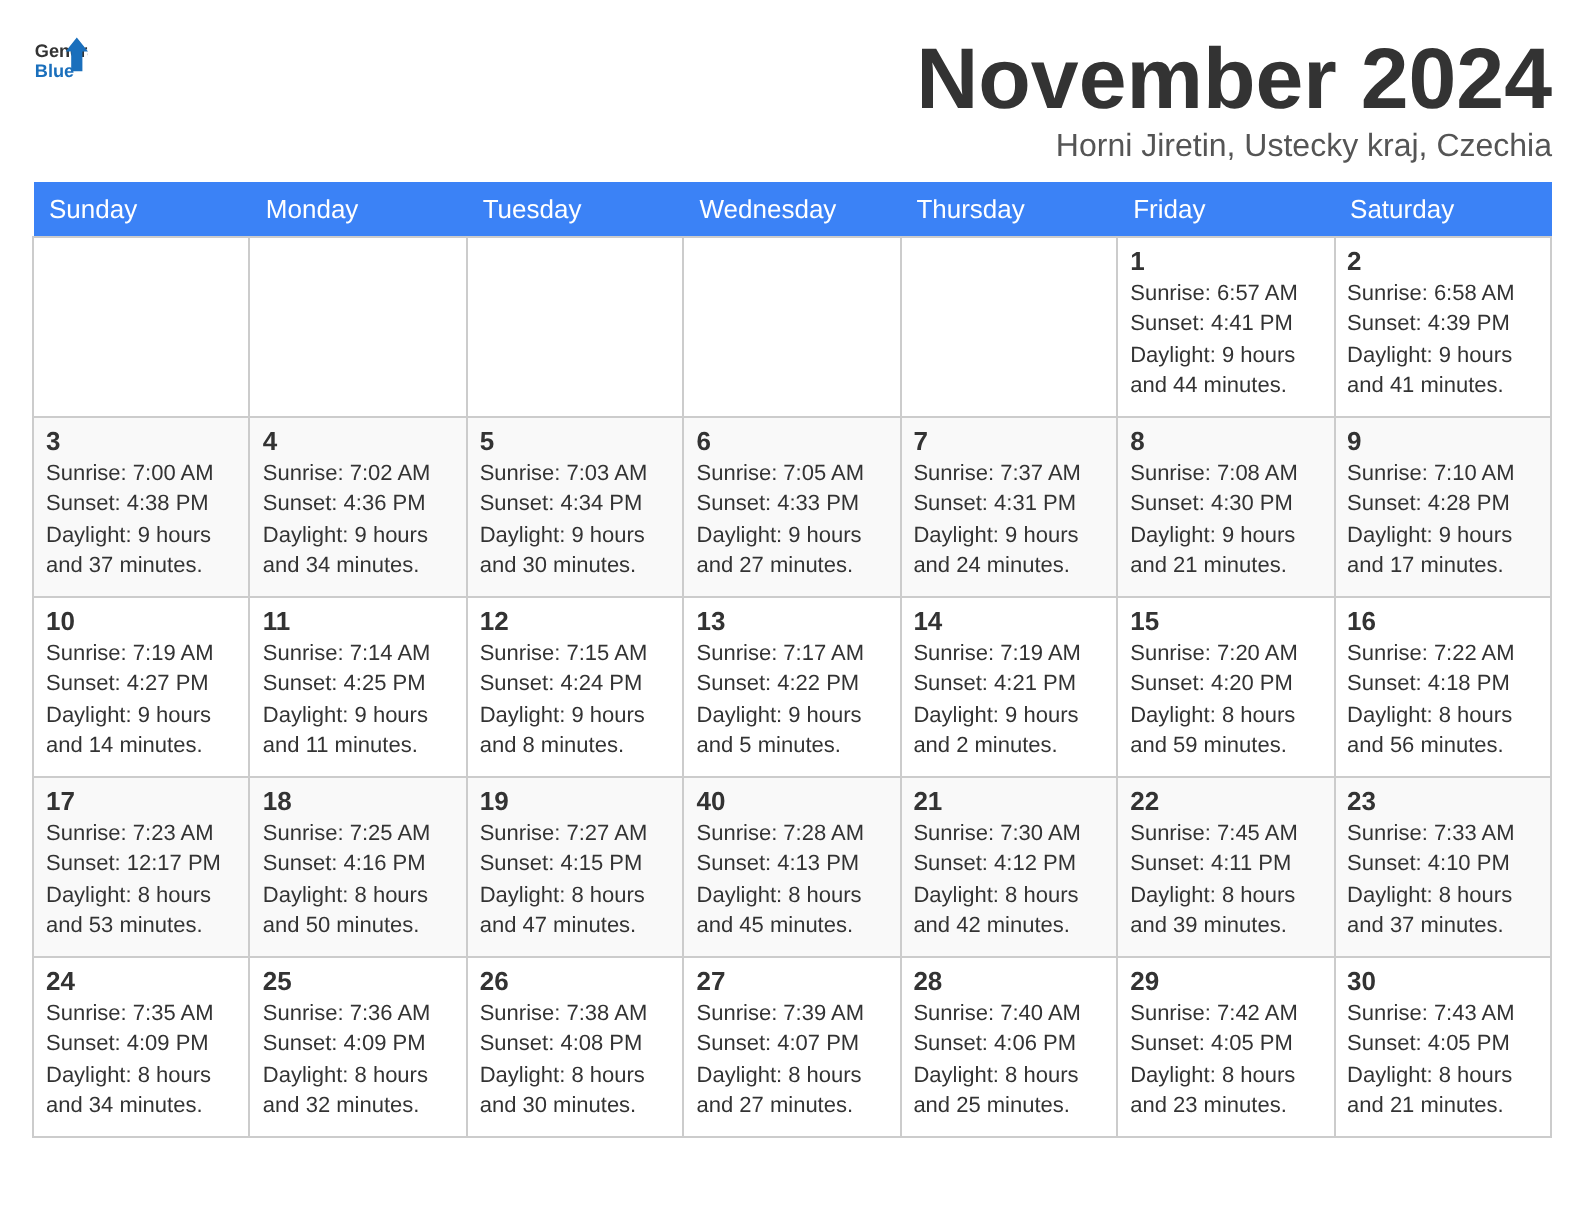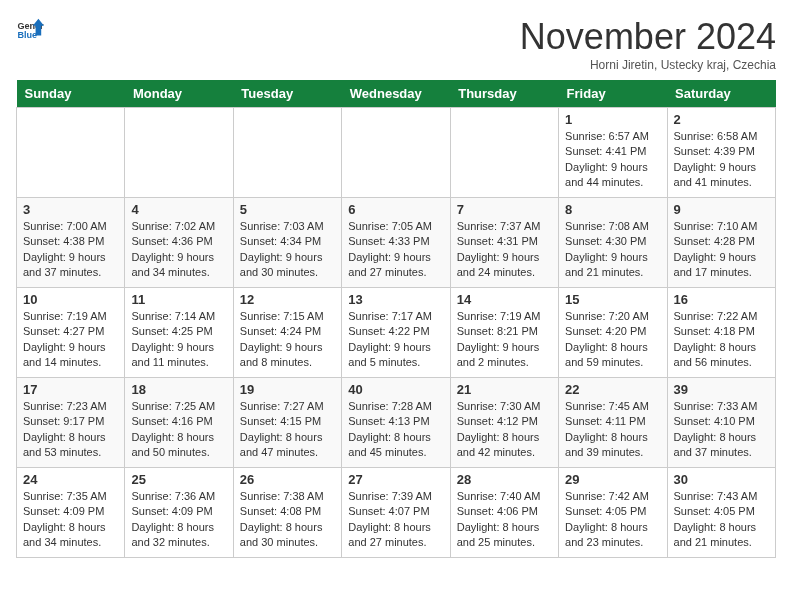--- a/index.html
+++ b/index.html
@@ -22,40 +22,40 @@
       gap: 4px;
     }
     .logo-icon {
       width: 28px;
       height: 28px;
     }
     .title-section {
       text-align: right;
     }
     .calendar-title {
-      font-size: 36px;
-      font-weight: normal;
+      font-size: 43px;
+      font-weight: bold;
       color: #333;
     }
     .calendar-subtitle {
-      font-size: 12px;
+      font-size: 16px;
       color: #555;
     }
     .calendar-table {
       width: 100%;
       border-collapse: collapse;
       table-layout: fixed;
     }
     .calendar-table th {
-      background-color: #15803d;
+      background-color: #3b82f6;
       color: #fff;
       text-align: left;
       padding: 6px 8px;
       font-size: 13px;
-      font-weight: bold;
+      font-weight: normal;
     }
     .calendar-table td {
       border: 1px solid #ccc;
       vertical-align: top;
       padding: 4px 6px;
       height: 90px;
       font-size: 11px;
       color: #333;
       background: #fff;
     }
@@ -192,41 +192,41 @@
         </td>
         <td>
           <span class="day-number">13</span>
           <div class="day-info">Sunrise: 7:17 AM
 Sunset: 4:22 PM
 Daylight: 9 hours and 5 minutes.</div>
         </td>
         <td>
           <span class="day-number">14</span>
           <div class="day-info">Sunrise: 7:19 AM
-Sunset: 8:21 PM
+Sunset: 4:21 PM
 Daylight: 9 hours and 2 minutes.</div>
         </td>
         <td>
           <span class="day-number">15</span>
           <div class="day-info">Sunrise: 7:20 AM
 Sunset: 4:20 PM
 Daylight: 8 hours and 59 minutes.</div>
         </td>
         <td>
           <span class="day-number">16</span>
           <div class="day-info">Sunrise: 7:22 AM
 Sunset: 4:18 PM
 Daylight: 8 hours and 56 minutes.</div>
         </td>
       </tr>
       <tr>
         <td>
           <span class="day-number">17</span>
           <div class="day-info">Sunrise: 7:23 AM
-Sunset: 9:17 PM
+Sunset: 12:17 PM
 Daylight: 8 hours and 53 minutes.</div>
         </td>
         <td>
           <span class="day-number">18</span>
           <div class="day-info">Sunrise: 7:25 AM
 Sunset: 4:16 PM
 Daylight: 8 hours and 50 minutes.</div>
         </td>
         <td>
           <span class="day-number">19</span>
@@ -246,21 +246,21 @@
 Sunset: 4:12 PM
 Daylight: 8 hours and 42 minutes.</div>
         </td>
         <td>
           <span class="day-number">22</span>
           <div class="day-info">Sunrise: 7:45 AM
 Sunset: 4:11 PM
 Daylight: 8 hours and 39 minutes.</div>
         </td>
         <td>
-          <span class="day-number">39</span>
+          <span class="day-number">23</span>
           <div class="day-info">Sunrise: 7:33 AM
 Sunset: 4:10 PM
 Daylight: 8 hours and 37 minutes.</div>
         </td>
       </tr>
       <tr>
         <td>
           <span class="day-number">24</span>
           <div class="day-info">Sunrise: 7:35 AM
 Sunset: 4:09 PM

